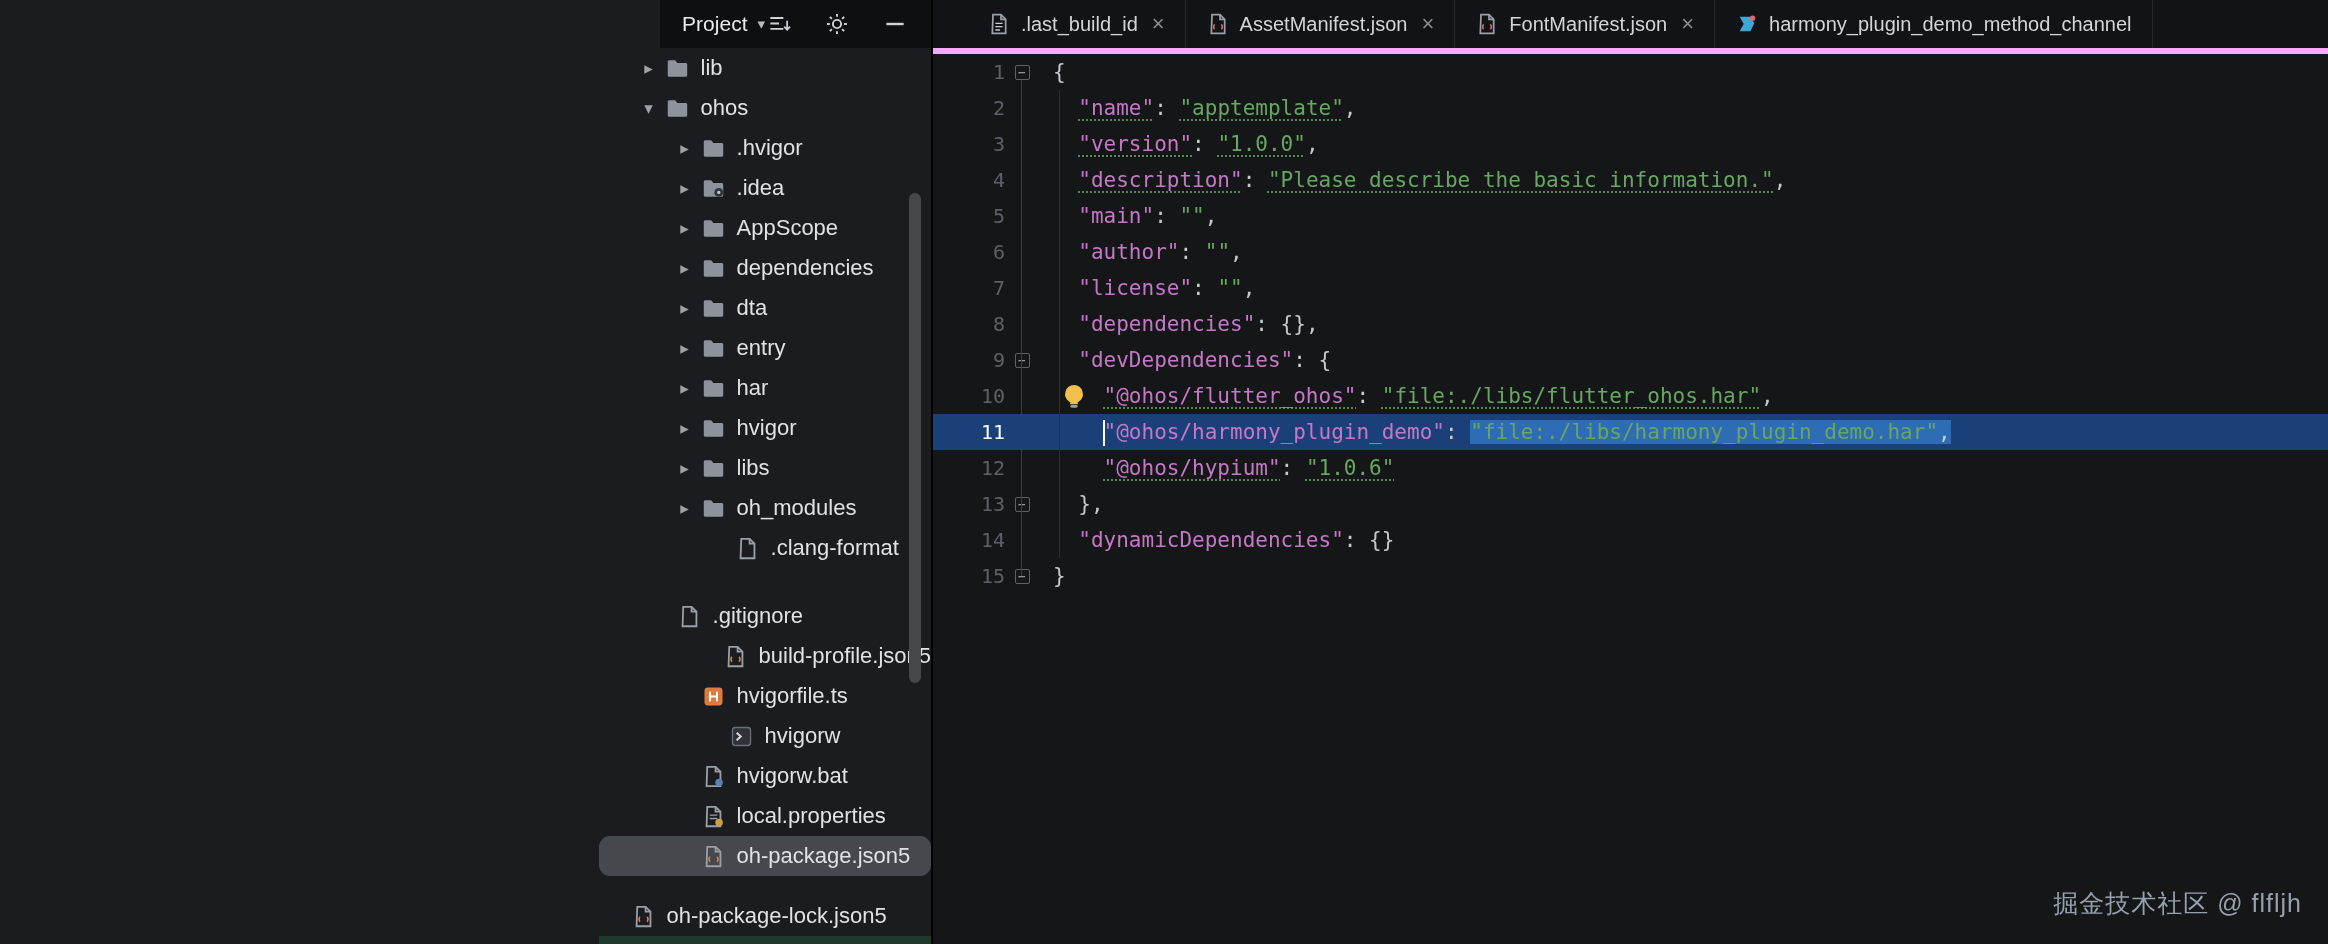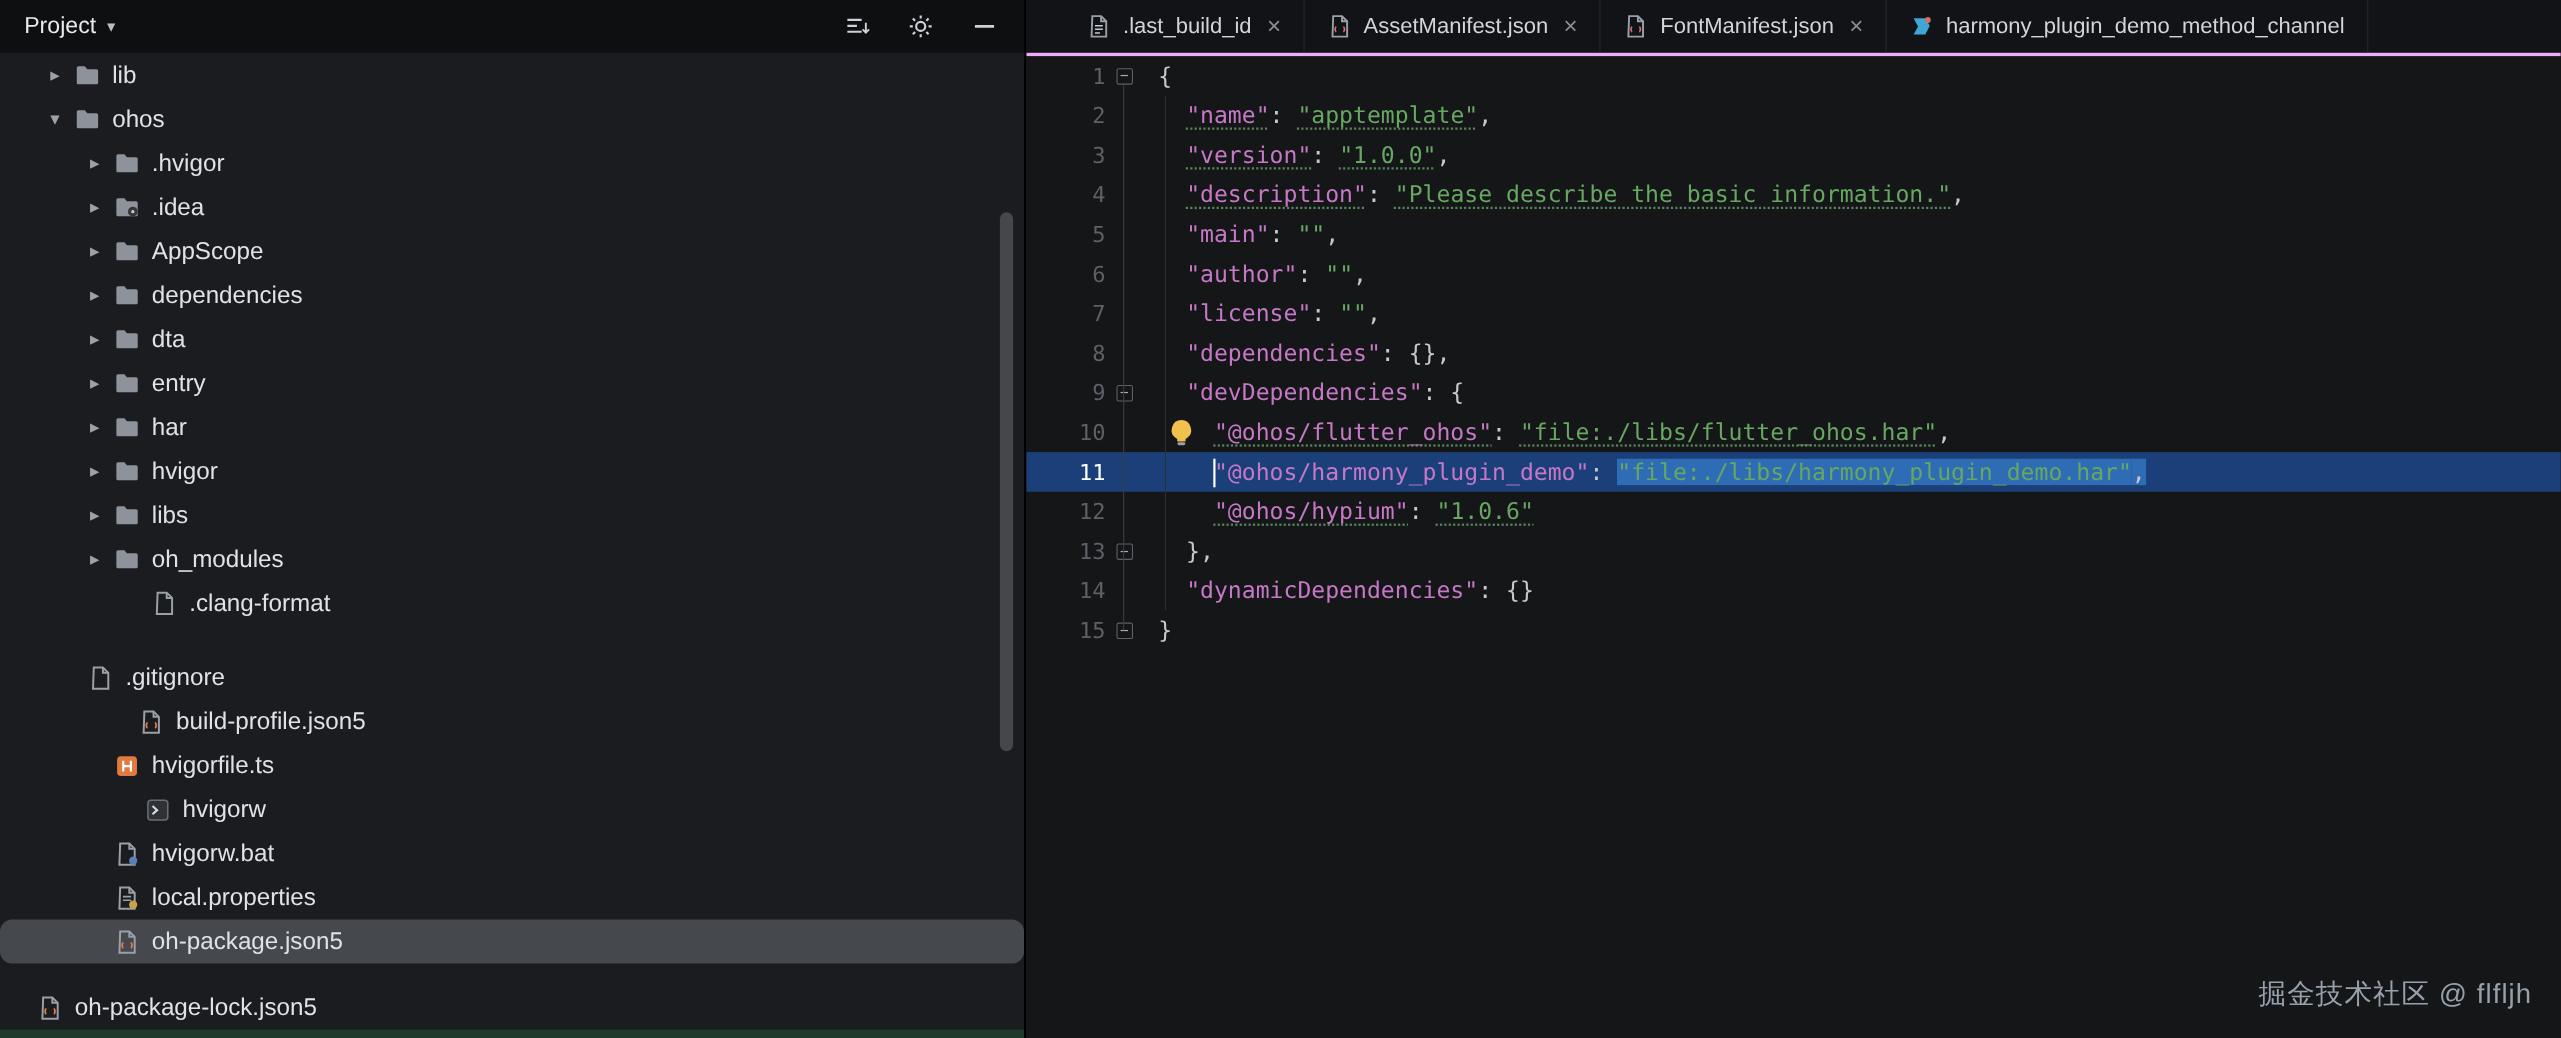--- a/index.html
+++ b/index.html
@@ -8,21 +8,21 @@
     background:#141618;
     font-family:"Liberation Sans", sans-serif;
     -webkit-font-smoothing:antialiased;
   }
   .app{display:flex;width:2328px;height:944px;position:relative;}
 
   
   .panel{
     width:933px;min-width:933px;height:100%;
     background:#1a1c1f;border-right:2px solid #000;
-    display:flex;flex-direction:column;box-sizing:border-box;
+    display:flex;flex-direction:column;box-sizing:border-box;align-items:flex-end;
   }
   .panel-header{
     height:48px;min-height:48px;background:#0e0f11;
     display:flex;align-items:center;padding:0 22px;
     color:#e8eaed;font-size:21px;
   }
   .panel-title{display:flex;align-items:center;gap:10px;cursor:default;}
   .panel-title .caret{font-size:15px;color:#b9bdc3;}
   .panel-actions{margin-left:auto;display:flex;align-items:center;gap:30px;}
   .hicon{display:flex;align-items:center;justify-content:center;width:28px;height:28px;}
@@ -36,21 +36,21 @@
   .tree-row .tlabel{line-height:40px;}
   .scrollbar{
     position:absolute;right:10px;top:145px;width:12px;height:490px;
     border-radius:6px;background:#45474b;
   }
 
   
   .editor{flex:1;display:flex;flex-direction:column;background:#141618;position:relative;overflow:hidden;}
   .tabbar{
     height:48px;min-height:48px;background:#111316;display:flex;align-items:stretch;
-    padding-left:34px;border-bottom:3px solid #f0abfc;overflow:hidden;
+    padding-left:34px;border-bottom:6px solid #f0abfc;overflow:hidden;
   }
   .tab{
     display:flex;align-items:center;gap:10px;padding:0 20px;
     border-right:1px solid #26282c;color:#d3d5da;font-size:20px;white-space:nowrap;
   }
   .tab .tabicon{display:flex;width:24px;height:24px;align-items:center;justify-content:center;}
   .tab .close{color:#8a8d92;font-size:22px;margin-left:4px;}
 
   .code-area{flex:1;position:relative;font-family:"DejaVu Sans Mono",monospace;font-size:21px;}
   .code-line{display:flex;height:36px;line-height:36px;width:100%;}

